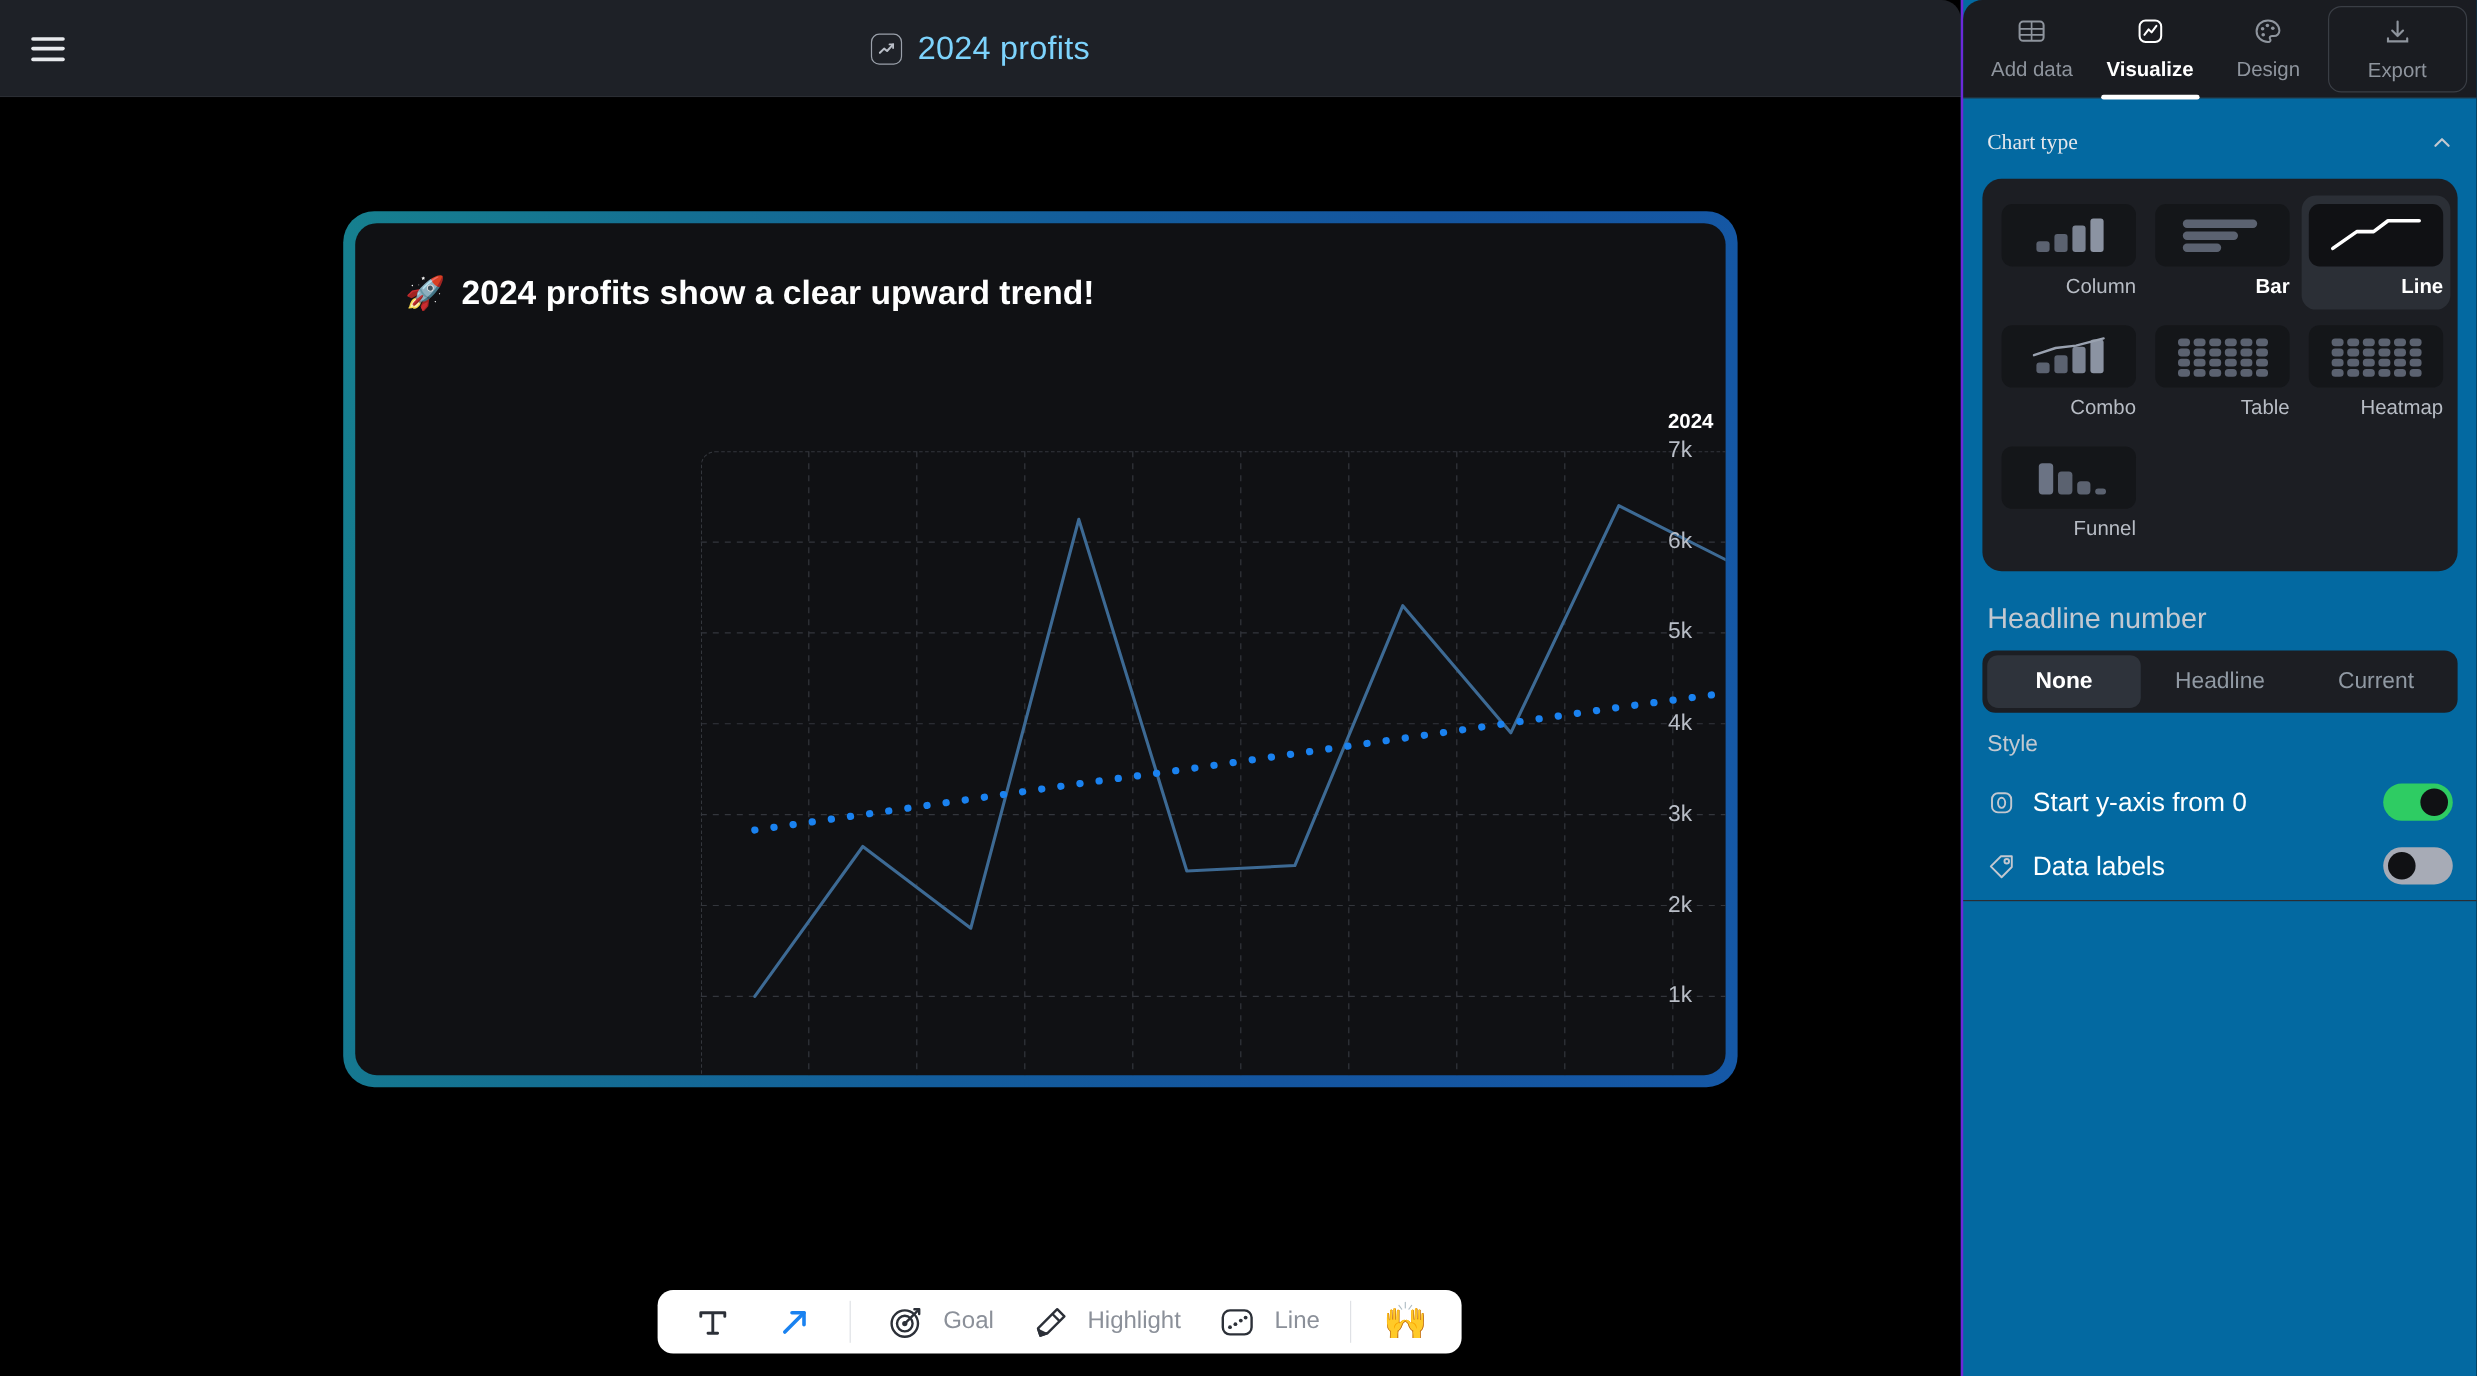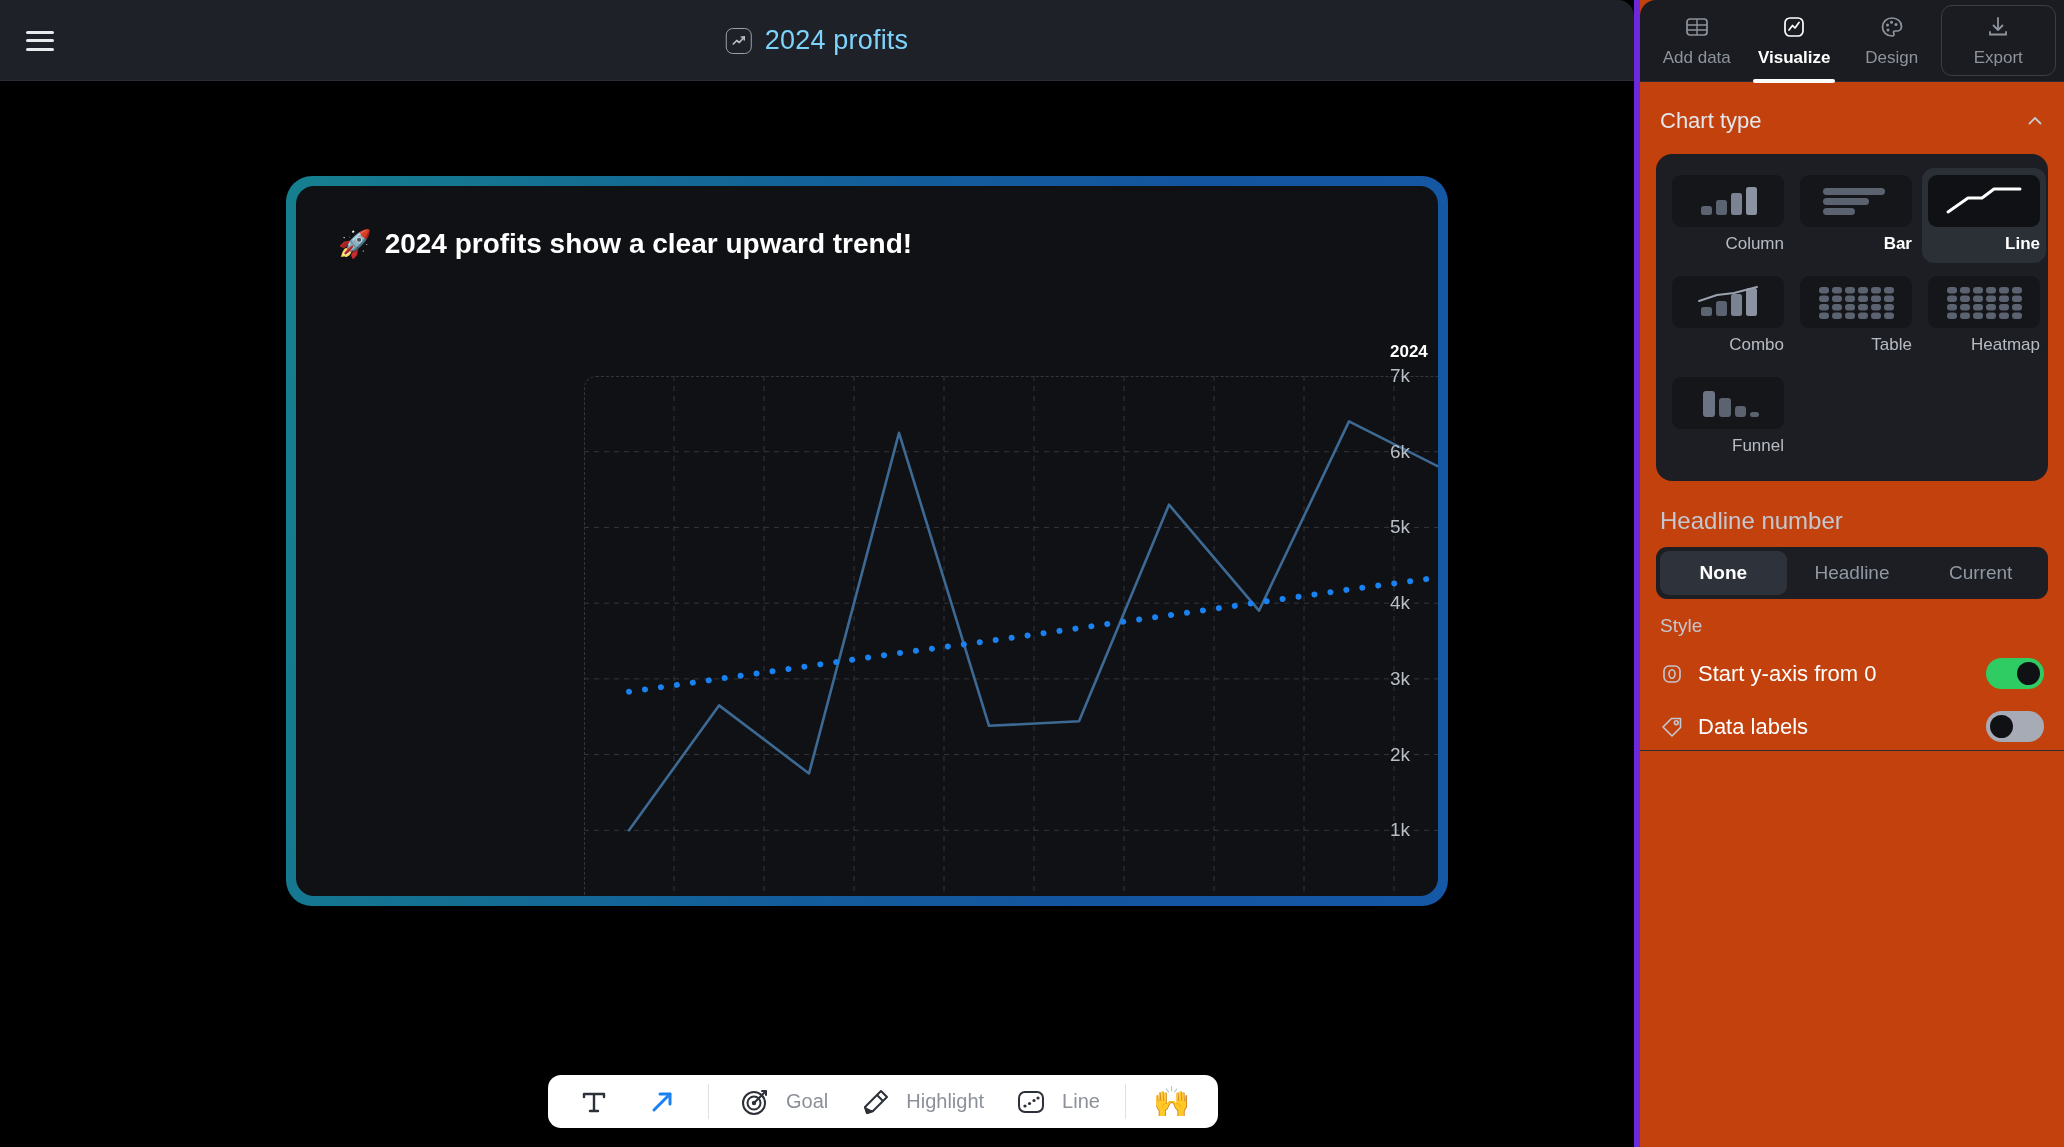--- a/index.html
+++ b/index.html
@@ -100,22 +100,22 @@
     display: flex; align-items: center; gap: 10px;
     padding: 6px 8px; border-radius: 8px; cursor: pointer;
   }
   .tb-label { color: #8b9099; font-size: 20px; }
   .tb-ico { width: 42px; height: 42px; display: flex; align-items: center; justify-content: center; }
 
   
   .sidebar {
     position: absolute; right: 0; top: 0;
     width: 430px; height: 1147px;
-    background: #c2410c;
-    border-left: 6px solid #6d28d9;
+    background: #0369a1;
+    border-left: 2px solid #6d28d9;
   }
   .sb-nav {
     height: 81px; background: #1a1c21;
     border-top-left-radius: 16px;
     display: flex; align-items: center; justify-content: space-around;
     padding: 0 8px;
     position: relative;
   }
   .sb-nav-item {
     display: flex; flex-direction: column; align-items: center; gap: 4px;
@@ -131,21 +131,21 @@
     border: 1px solid #3a3e45; border-radius: 11px;
     padding: 8px 18px 7px;
   }
   .sb-nav-rule { height: 1px; background: #2a2d33; }
 
   .sb-body { padding: 0 16px; }
   .sec-head {
     display: flex; align-items: center; justify-content: space-between;
     padding: 26px 4px 20px;
   }
-  .sec-title { color: #e4e7ec; font-size: 22px; }
+  .sec-title { color: #e4e7ec; font-size: 18px; font-family: Liberation Serif, serif; }
   .chev { width: 18px; height: 18px; }
 
   .type-grid {
     background: #1c1e23; border-radius: 16px;
     padding: 14px 10px 16px;
     display: grid; grid-template-columns: repeat(3, 1fr);
     gap: 6px 4px;
   }
   .type-cell {
     display: flex; flex-direction: column; align-items: flex-end; gap: 7px;

